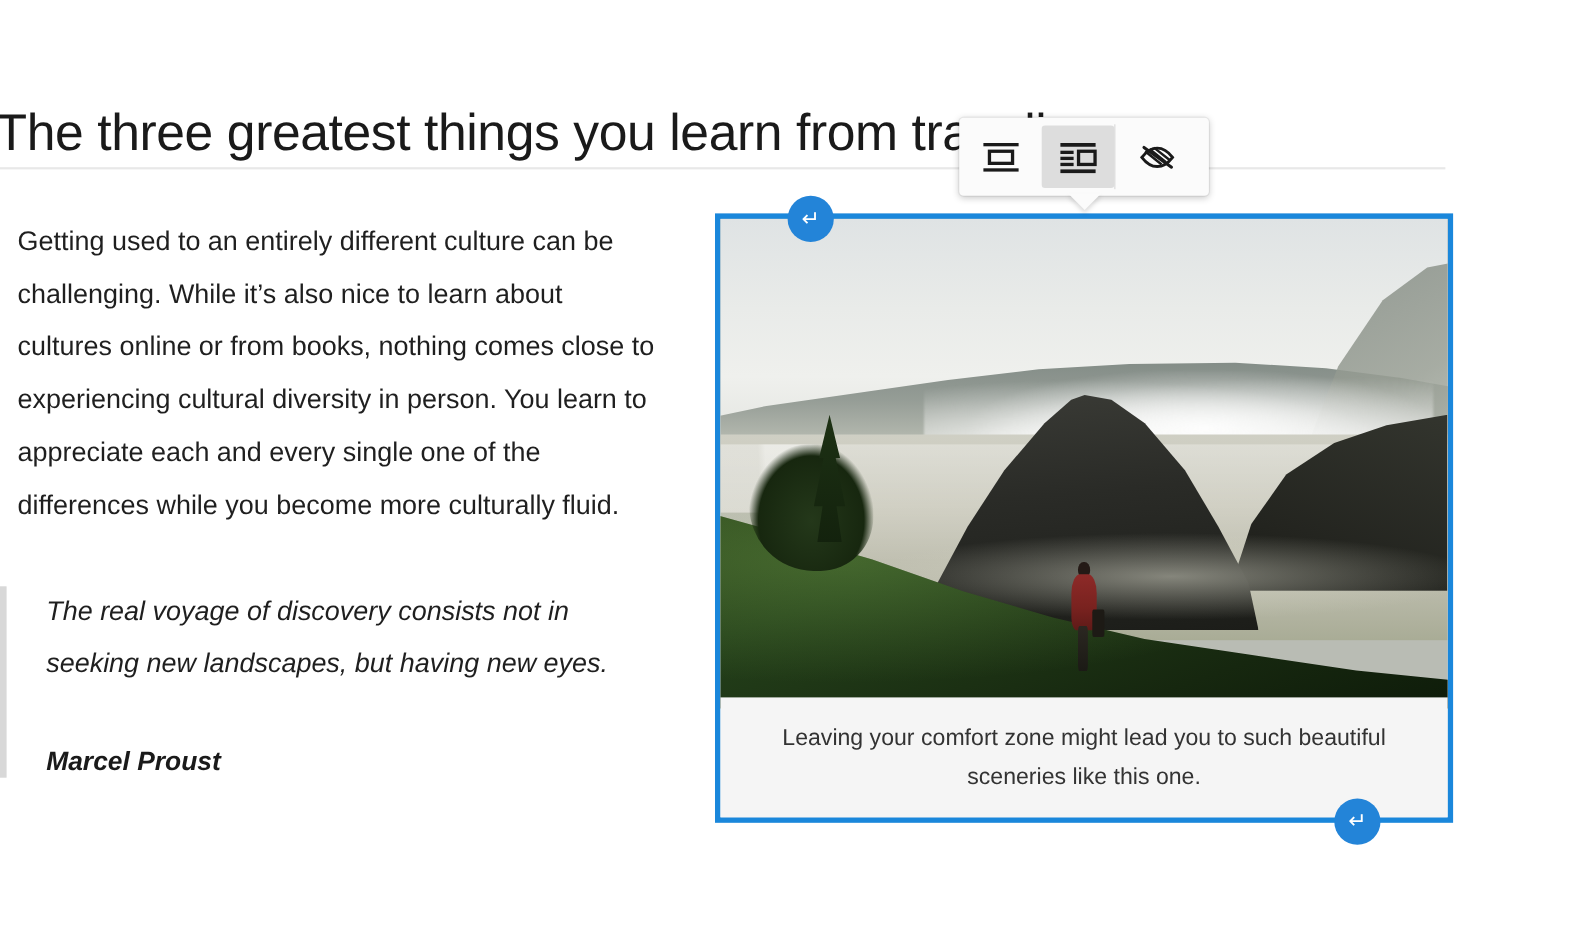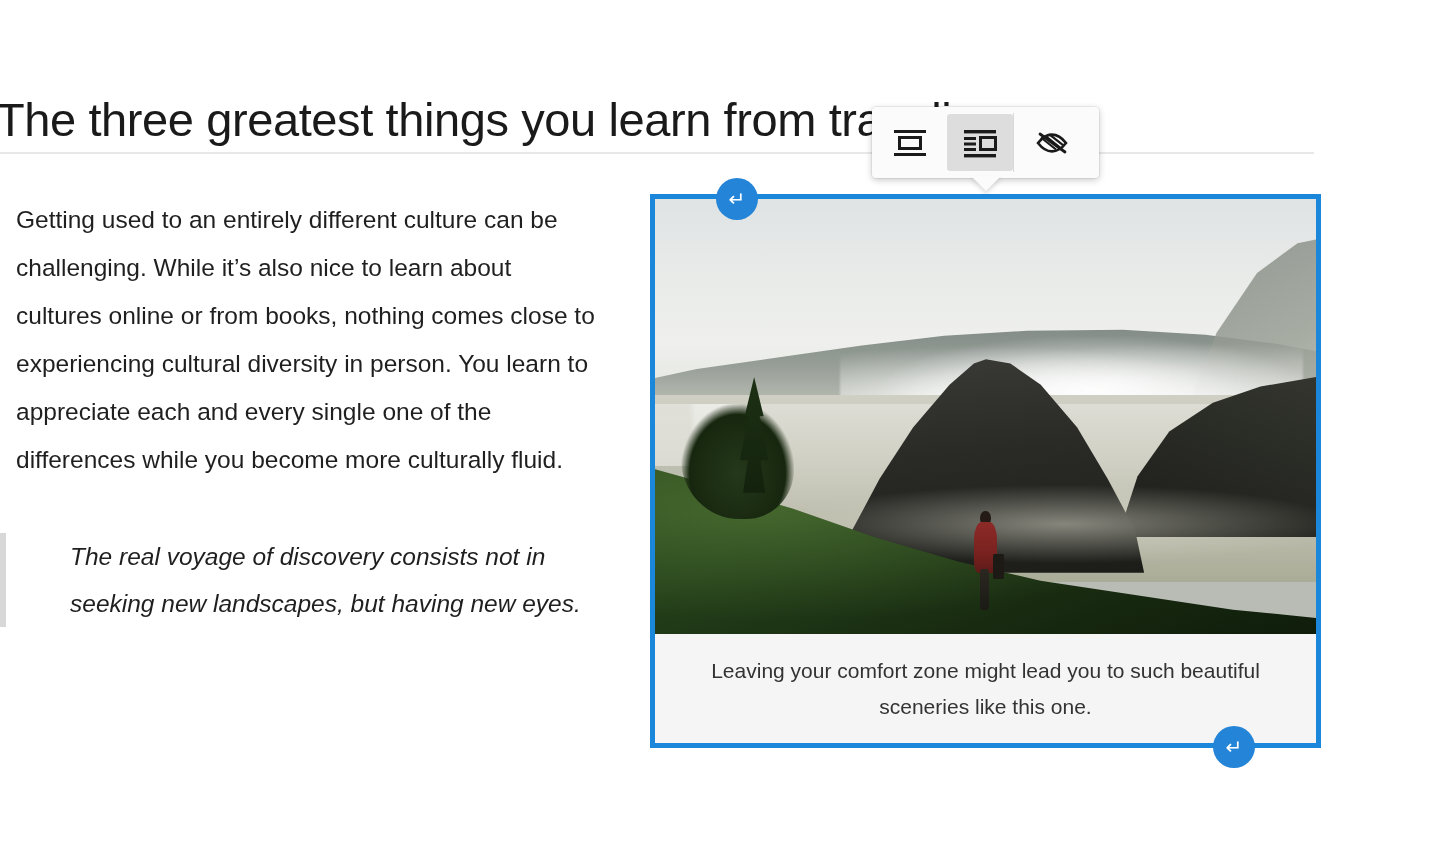--- a/index.html
+++ b/index.html
@@ -46,21 +46,21 @@
     font-size: 24.5px;
     line-height: 48px;
     color: #1f1f1f;
     font-weight: 400;
   }
   .quote-block {
     position: absolute;
     left: 0; top: 533px;
     width: 600px;
     border-left: 6px solid #d8d8d8;
-    padding-left: 64px;
+    padding-left: 36px;
   }
   .quote-text {
     margin: 0;
     font-size: 24.5px;
     line-height: 47px;
     font-style: italic;
     color: #1f1f1f;
   }
   .quote-author {
     margin: 52px 0 0 0;
@@ -289,20 +289,21 @@
 
   <h1 class="post-title">The three greatest things you learn from traveling</h1>
   <div class="title-rule"></div>
 
   <div class="body-col">
     <p class="body-para">Getting used to an entirely different culture can be challenging. While it’s also nice to learn about cultures online or from books, nothing comes close to experiencing cultural diversity in person. You learn to appreciate each and every single one of the differences while you become more culturally fluid.</p>
   </div>
 
   <div class="quote-block">
     <p class="quote-text">The real voyage of discovery consists not in seeking new landscapes, but having new eyes.</p>
+    <p class="quote-author">Marcel Proust</p>
   </div>
 
   <div class="image-block">
     <div class="photo" aria-label="Person in a red jacket walking down a grassy slope overlooking Mount Bromo volcano">
       <div class="sky"></div>
       <div class="rim"></div>
       <div class="rim-right"></div>
       <div class="steam"></div>
       <div class="plain"></div>
       <div class="plain-streaks"></div>

